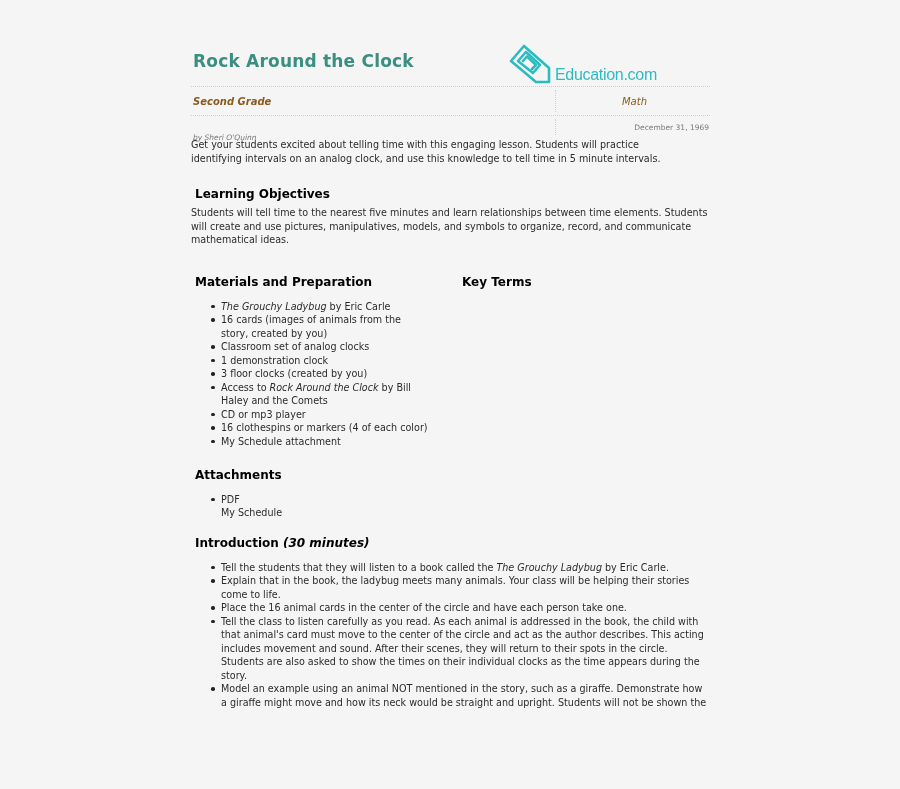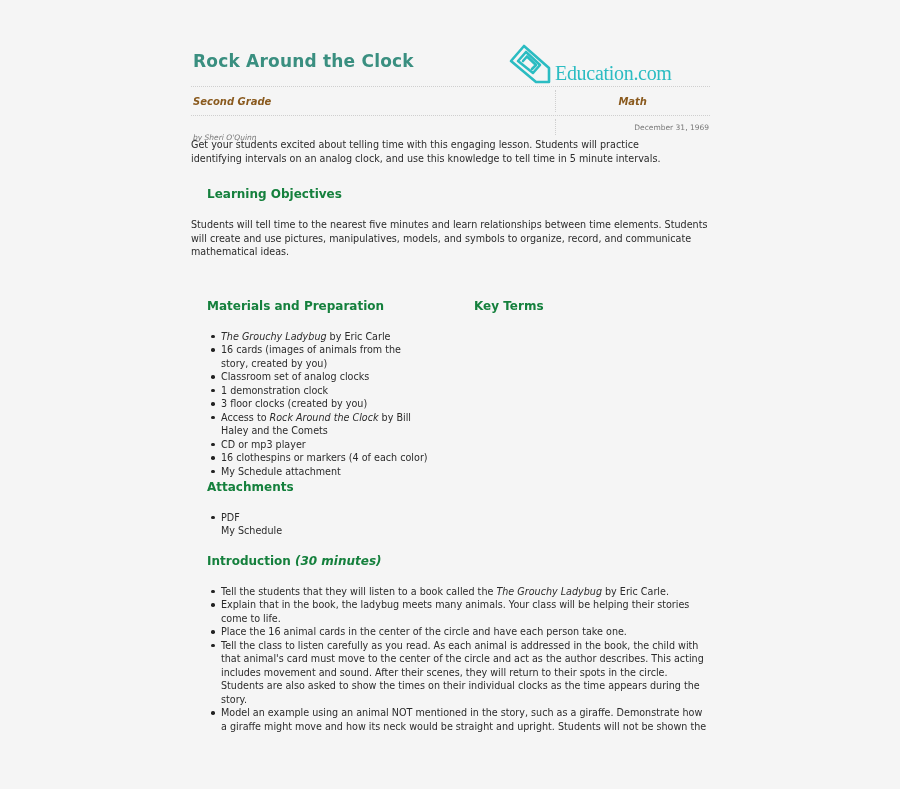--- a/index.html
+++ b/index.html
@@ -40,22 +40,22 @@
     }
     .logo {
       position: absolute;
       left: 316px;
       top: 3px;
       display: flex;
       align-items: flex-end;
     }
     .logo svg { display: block; }
     .logo-text {
-      font-family: Liberation Serif, serif;
-      font-size: 20px;
+      font-family: Liberation Sans, sans-serif;
+      font-size: 16px;
       color: #2bbcc2;
       margin-left: 2px;
       line-height: 1;
       position: relative;
       top: -2px;
       letter-spacing: -0.3px;
     }
     .dotted-h {
       border-top: 1px dotted #cfcfcf;
       height: 0;
@@ -73,21 +73,21 @@
       top: 9px;
       font-style: italic;
       font-weight: bold;
       color: #8a5a1e;
     }
     .meta-right {
       position: absolute;
       right: 64px;
       top: 9px;
       font-style: italic;
-      font-weight: bold;
+      font-weight: normal;
       color: #8a5a1e;
     }
     .meta-row.small .meta-left {
       font-weight: normal;
       color: #777;
       top: 17px;
     }
     .meta-row.small .meta-right {
       font-style: normal;
       font-weight: normal;
@@ -105,22 +105,22 @@
     .content {
       font-size: 9.6px;
       line-height: 13.5px;
       color: #2b2b2b;
     }
     .content p { margin: 0; }
     .intro { margin-top: 19px; width: 500px; }
     h2 {
       font-size: 12px;
       font-weight: bold;
-      color: #15803d;
-      margin: 16px;
+      color: #000000;
+      margin: 4px;
       line-height: 16px;
     }
     .h-learning { margin-top: 21px; }
     .p-learning { margin-top: 11px; width: 520px; }
     .two-col {
       position: relative;
       margin-top: 23px;
       height: 190px;
     }
     .col-left { position: absolute; left: 0; top: 0; width: 260px; }

